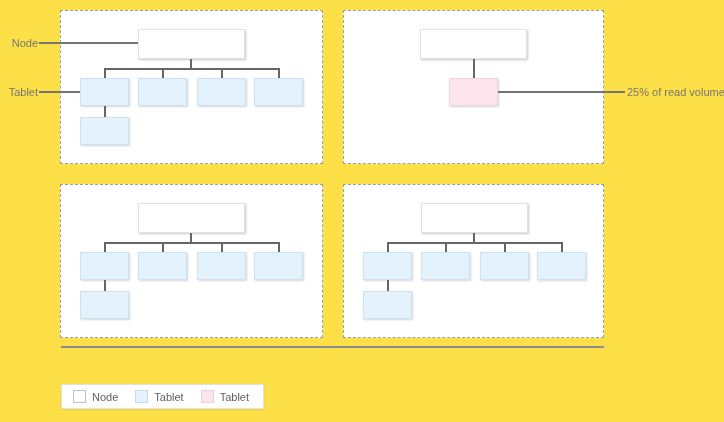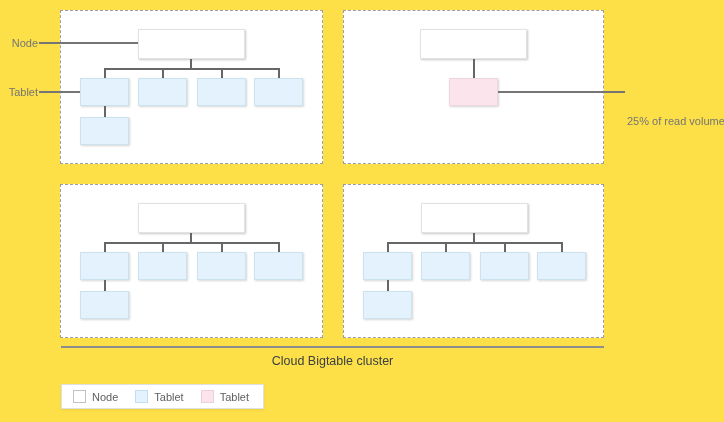--- a/index.html
+++ b/index.html
@@ -41,21 +41,21 @@
   .q-tr .nodebox{left:76px;}
   .stub-pink{left:129px;top:48px;width:2px;height:19px;}
   .tpink{left:105px;top:67px;}
 
   .ptr-label{
     position:absolute;font-size:11px;color:#757575;line-height:12px;
     white-space:nowrap;
   }
   .lbl-node{left:10px;top:37px;width:28px;text-align:right;}
   .lbl-tablet{left:8px;top:86px;width:30px;text-align:right;}
-  .lbl-read{left:627px;top:86px;margin-top:29px;}
+  .lbl-read{left:627px;top:86px;}
   .leader{position:absolute;height:2px;background:#757575;}
   .lead-node{left:39px;top:42px;width:99px;}
   .lead-tablet{left:39px;top:91px;width:41px;}
   .lead-read{left:498px;top:91px;width:127px;}
 
   .cluster-line{position:absolute;left:61px;top:346px;width:543px;height:2px;background:#8d8d8d;}
   .cluster-title{
     position:absolute;left:61px;top:354px;width:543px;text-align:center;
     font-size:12.5px;color:#3c4043;
   }
@@ -132,21 +132,20 @@
   <div class="ptr-label lbl-node">Node</div>
   <div class="leader lead-node"></div>
 
   <div class="ptr-label lbl-tablet">Tablet</div>
   <div class="leader lead-tablet"></div>
 
   <div class="leader lead-read"></div>
   <div class="ptr-label lbl-read">25% of read volume</div>
 
   <div class="cluster-line"></div>
-  <div class="cluster-title">Cloud Bigtable cluster</div>
 
   <div class="legend">
     <div class="legend-item">
       <span class="swatch" style="background:#ffffff;border-color:#c2c2c2"></span>
       <span class="legend-label">Node</span>
     </div>
     <div class="legend-item">
       <span class="swatch" style="background:#e3f2fd;border-color:#c3def0"></span>
       <span class="legend-label">Tablet</span>
     </div>

